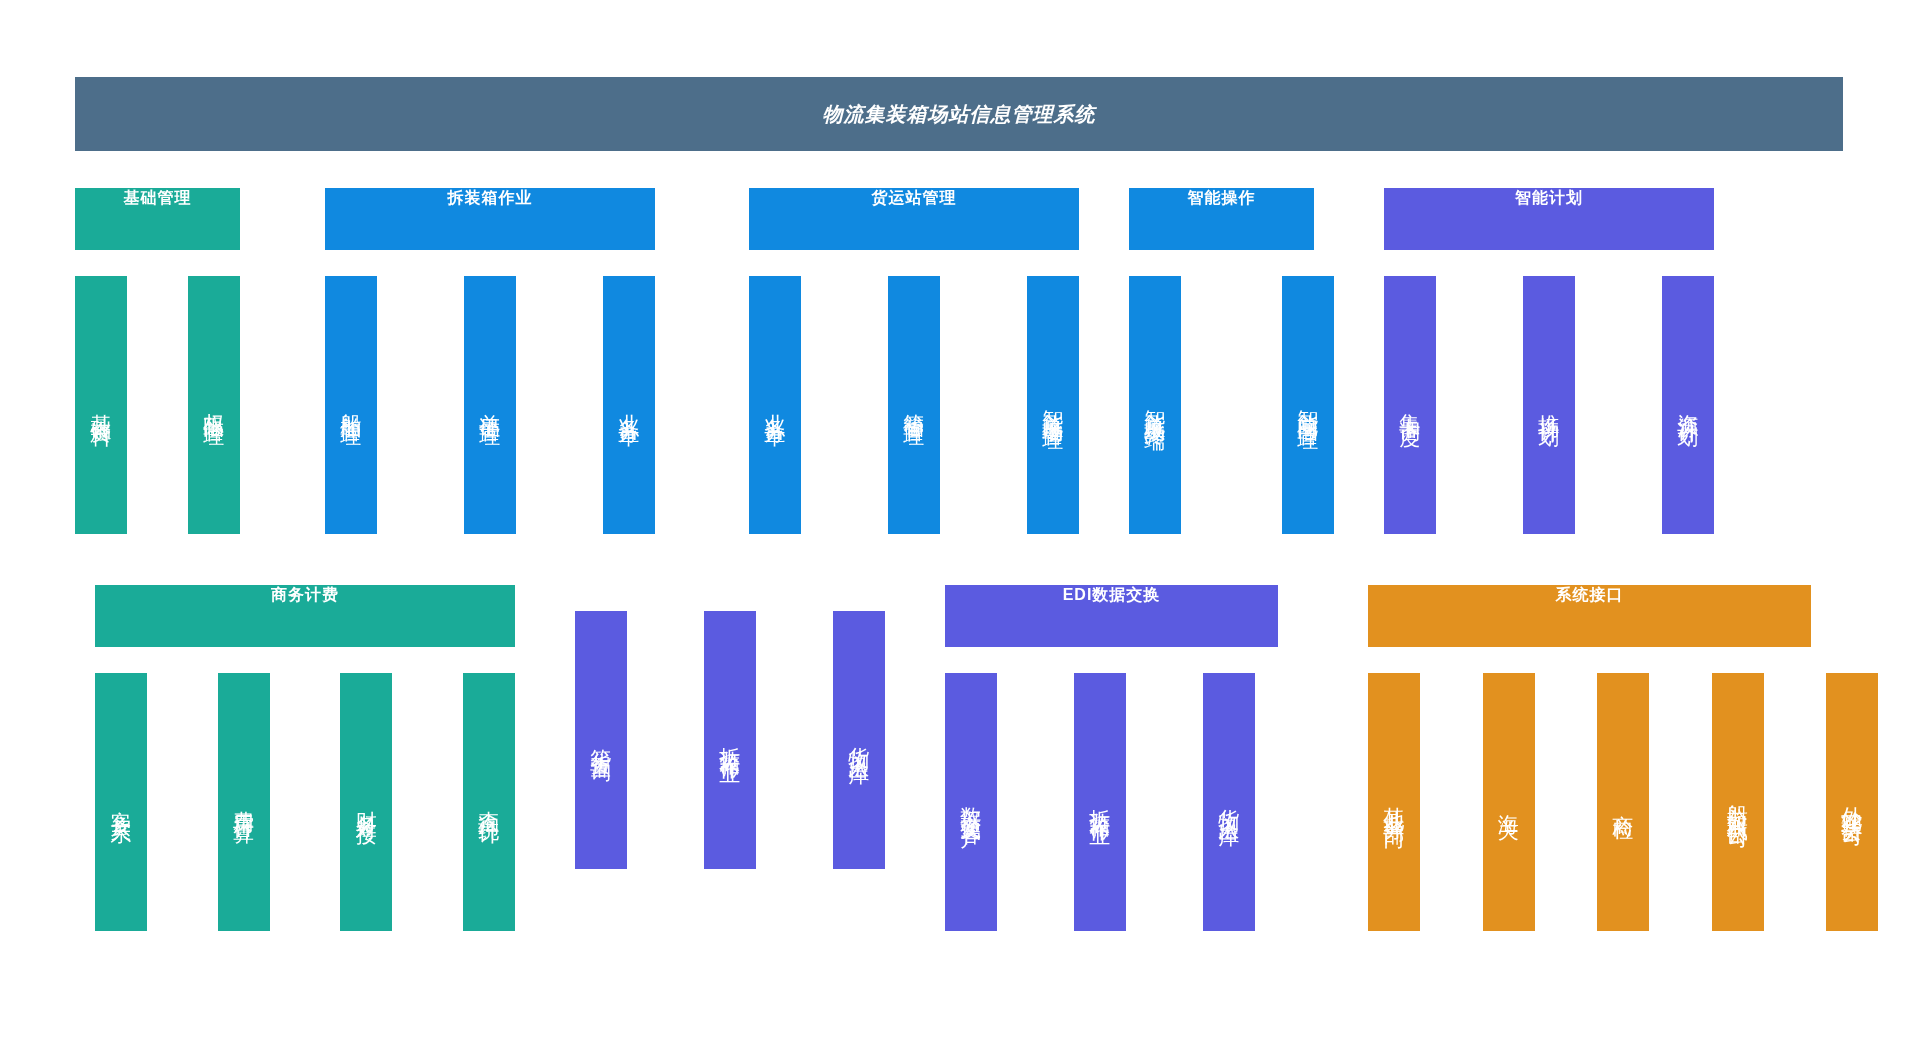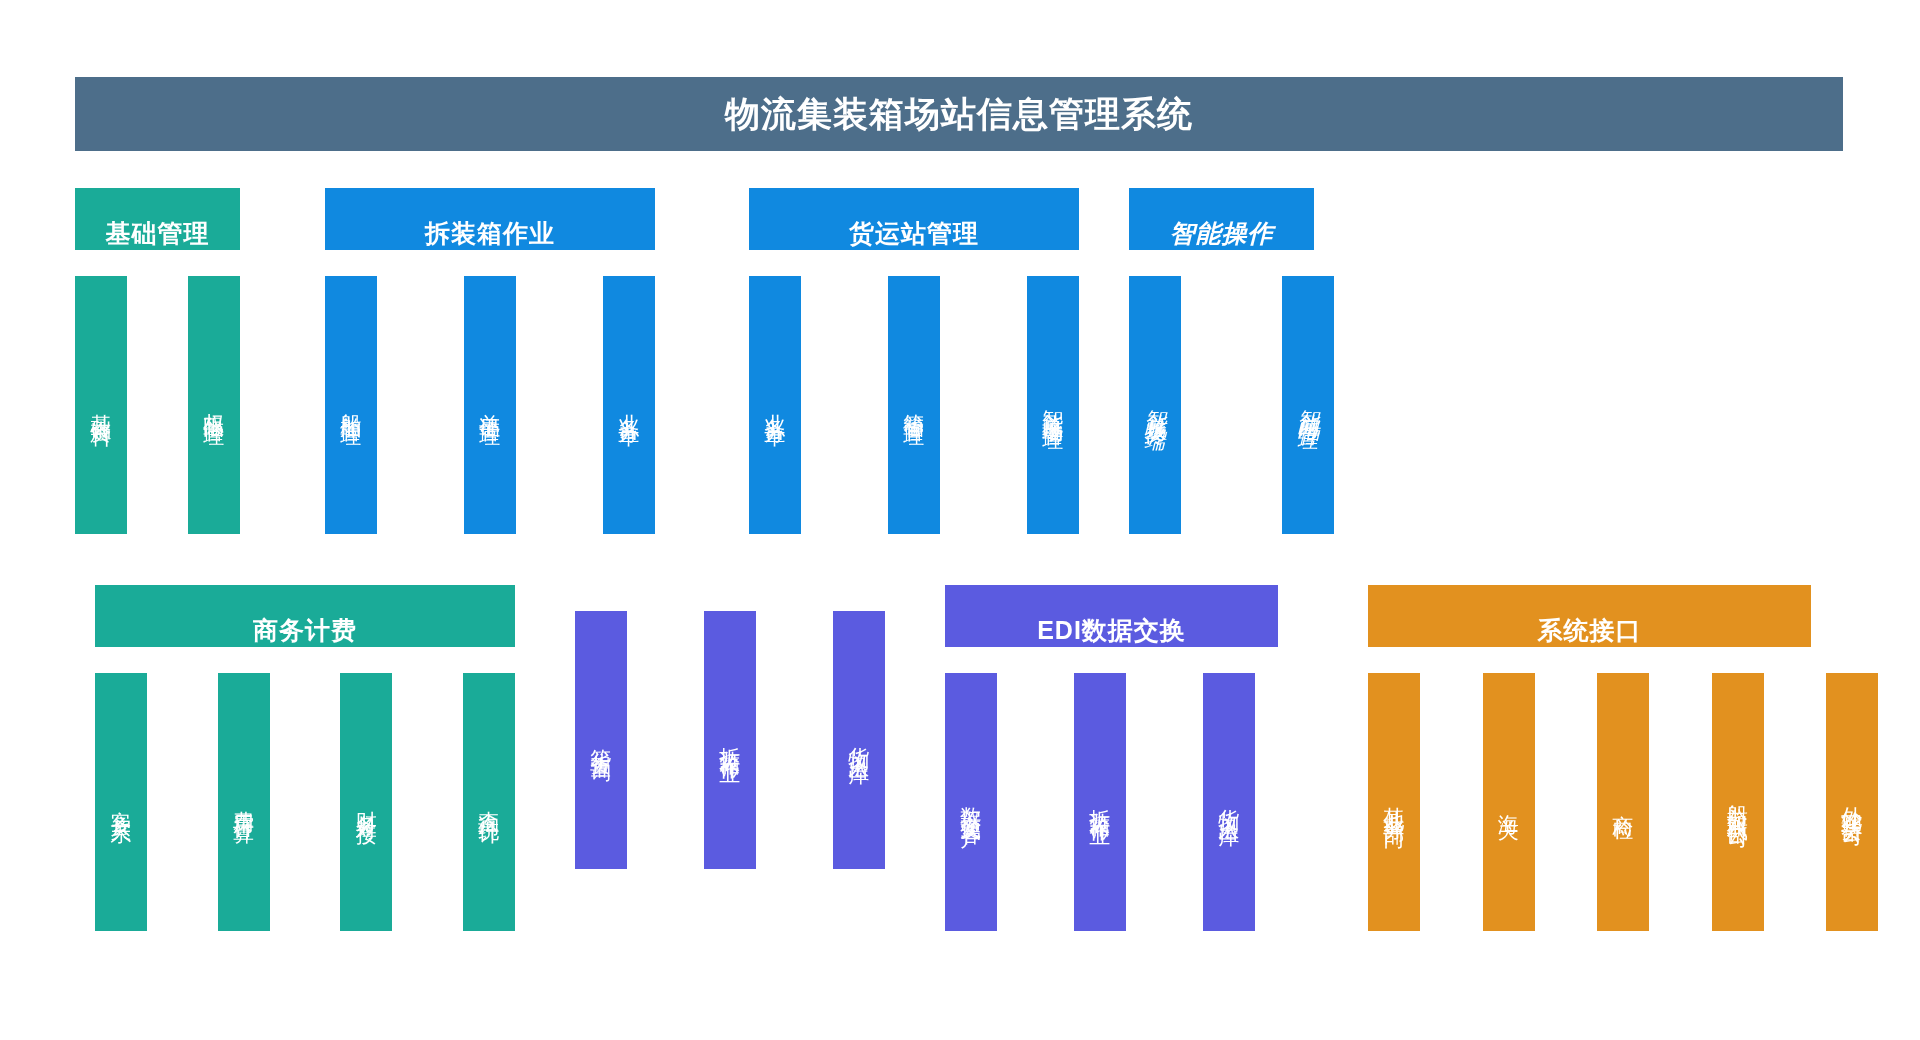--- a/index.html
+++ b/index.html
@@ -26,23 +26,24 @@
     top: 77px;
     width: 1768px;
     height: 74px;
     background: #4d6e8a;
     display: flex;
     align-items: center;
     justify-content: center;
   }
   .title-bar .title-text {
     color: #ffffff;
-    font-size: 35px;
+    font-size: 20px;
     font-weight: bold;
     letter-spacing: 1px;
+    font-style: italic;
   }
 
   .row {
     position: absolute;
     left: 75px;
     width: 1768px;
     display: flex;
     align-items: flex-start;
   }
   .row-1 { top: 188px; }
@@ -50,24 +51,24 @@
 
   .group {
     display: flex;
     flex-direction: column;
     align-items: stretch;
   }
 
   .group-header {
     height: 62px;
     display: flex;
-    align-items: flex-end;
+    align-items: flex-start;
     justify-content: center;
     color: #ffffff;
-    font-size: 25px;
+    font-size: 16px;
     font-weight: bold;
     letter-spacing: 1px;
   }
 
   .group-items {
     display: flex;
     flex-direction: row;
     margin-top: 26px;
     flex: 1;
   }
@@ -145,30 +146,46 @@
             <span>业务办单</span>
           </div>
           <div class="item" style="background: rgb(16, 137, 224); margin-left: 87px;">
             <span>箱管管理</span>
           </div>
           <div class="item" style="background: rgb(16, 137, 224); margin-left: 87px;">
             <span>智能堆场管理</span>
           </div>
         </div>
       </div>
-      <div class="group" style="width: 185px; margin-left: 50px; font-style: italic;">
+      <div class="group" style="width: 185px; margin-left: 50px;">
         <div class="group-header" style="background: rgb(16, 137, 224);">
           <span>智能操作</span>
         </div>
         <div class="group-items">
           <div class="item" style="background: rgb(16, 137, 224); margin-left: 0px;">
             <span>智能堆场终端</span>
           </div>
           <div class="item" style="background: rgb(16, 137, 224); margin-left: 101px;">
             <span>智能闸口管理</span>
+          </div>
+        </div>
+      </div>
+      <div class="group" style="width: 330px; margin-left: 70px;">
+        <div class="group-header" style="background: rgb(91, 91, 224);">
+          <span>智能计划</span>
+        </div>
+        <div class="group-items">
+          <div class="item" style="background: rgb(91, 91, 224); margin-left: 0px;">
+            <span>集卡调度</span>
+          </div>
+          <div class="item" style="background: rgb(91, 91, 224); margin-left: 87px;">
+            <span>堆场计划</span>
+          </div>
+          <div class="item" style="background: rgb(91, 91, 224); margin-left: 87px;">
+            <span>资源计划</span>
           </div>
         </div>
       </div>
     </div>
   <div class="row row-2">
       <div class="group" style="width: 420px;">
         <div class="group-header" style="background: rgb(26, 171, 152);">
           <span>商务计费</span>
         </div>
         <div class="group-items">

